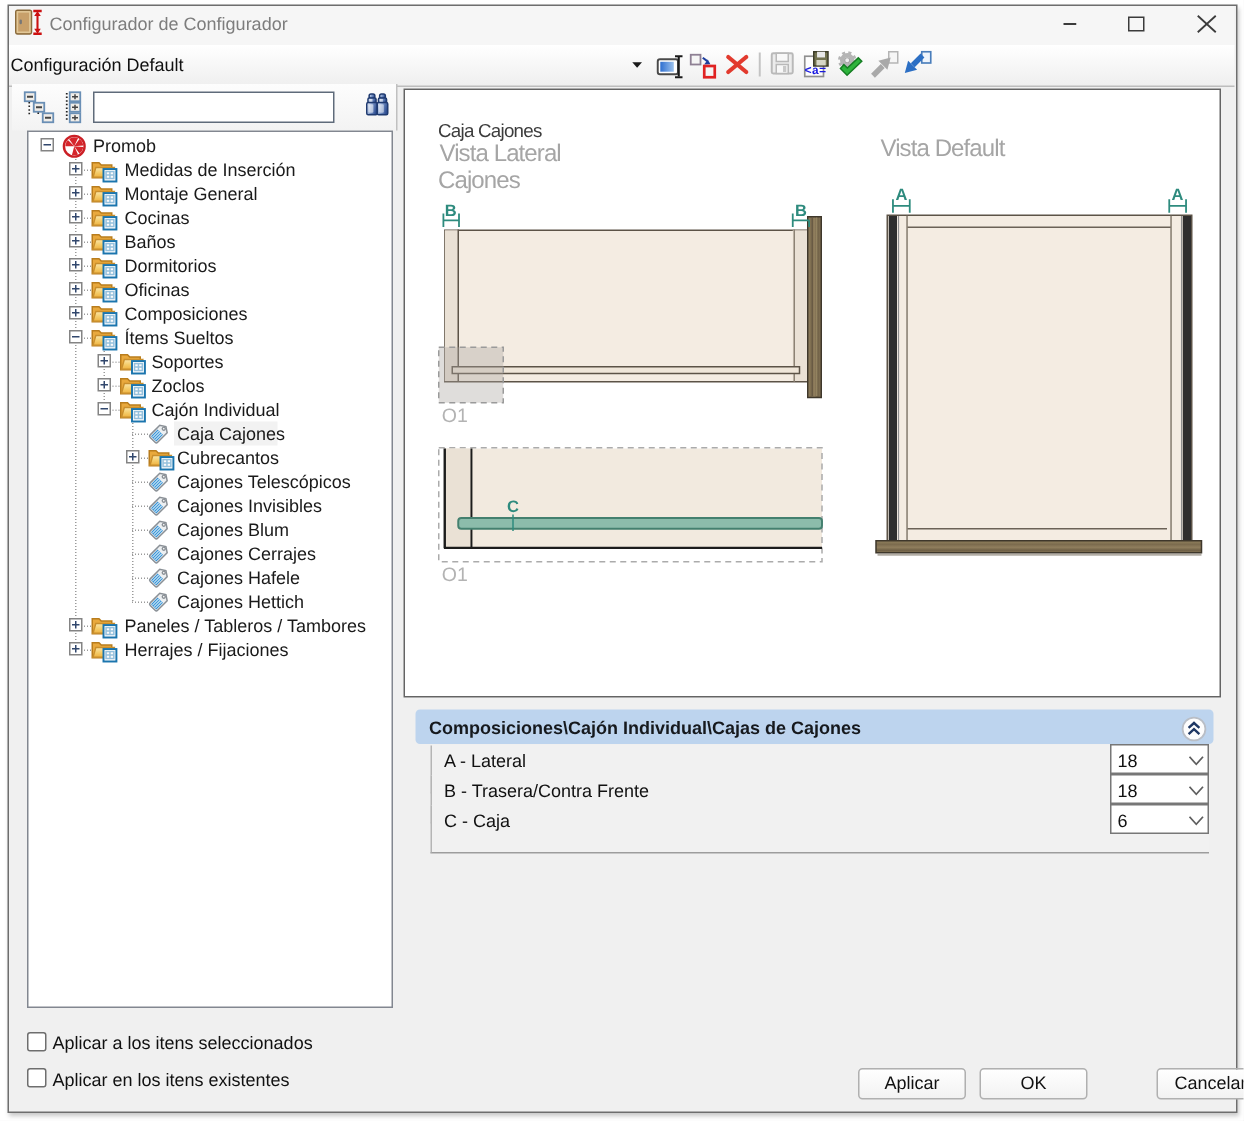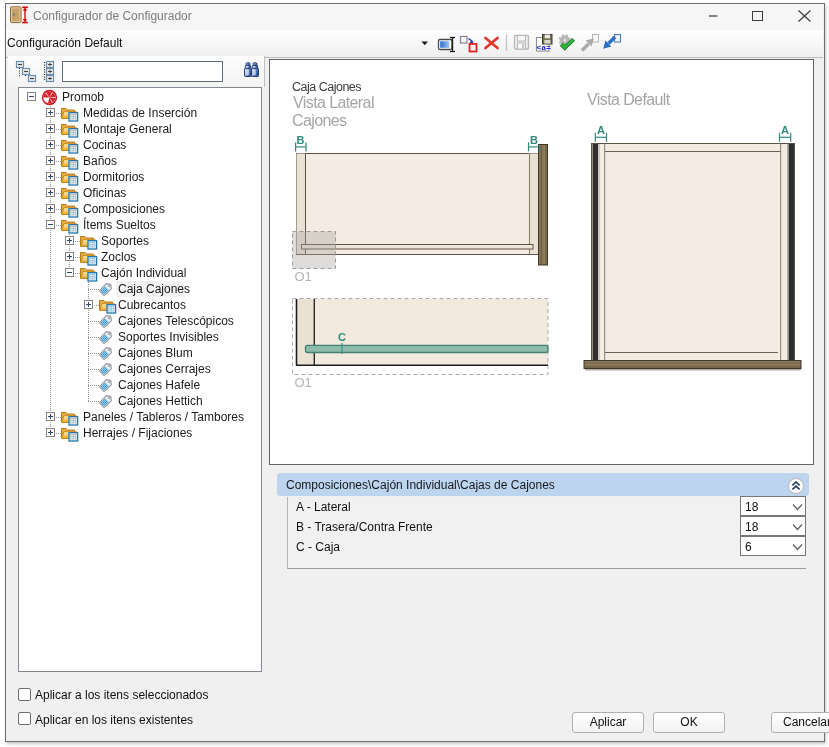--- a/index.html
+++ b/index.html
@@ -18,21 +18,21 @@
 .ttext { position:absolute; font-size:12px; color:#1a1a1a; white-space:nowrap; }
 .vdot { position:absolute; width:1px; background-image:linear-gradient(#9a9a9a 1px, transparent 1px); background-size:1px 2px; }
 .hdot { position:absolute; height:1px; background-image:linear-gradient(90deg,#9a9a9a 1px, transparent 1px); background-size:2px 1px; }
 .exp { position:absolute; width:9px; height:9px; background:#fff; border:1px solid #848484; }
 .exph { position:absolute; left:1px; top:3px; width:5px; height:1px; background:#31476d; }
 .expv { position:absolute; left:3px; top:1px; width:1px; height:5px; background:#31476d; }
 #drawpanel { position:absolute; left:269px; top:59px; width:545px; height:406px; background:#fff; border:1px solid #646464; }
 .dtitle { position:absolute; font-size:12.5px; color:#3c3c3c; letter-spacing:-0.5px; }
 .dsub { position:absolute; font-size:16px; color:#a5a5a5; letter-spacing:-0.6px; }
 #phead { position:absolute; left:277px; top:473px; width:532px; height:23px; background:#bdd4ee; border-radius:3px; }
-#pheadtxt { position:absolute; left:286px; top:478px; font-size:12px; color:#16191d; }
+#pheadtxt { position:absolute; left:286px; top:478px; font-size:12px; color:#16191d;font-weight:bold; }
 .prow { position:absolute; left:287px; width:519px; height:32px; background:#f1f1f1; border-bottom:1px solid #9d9d9d; border-left:1px solid #b5b5b5; }
 .prowtxt { position:absolute; left:8px; top:3px; font-size:12px; color:#111; }
 .combo { position:absolute; left:452px; width:66px; height:20px; background:#fff; border:1px solid #777; }
 .combotxt { position:absolute; left:4px; top:3px; font-size:12px; color:#111; }
 .cb { position:absolute; width:13px; height:13px; background:#fff; border:1px solid #6e6e6e; border-radius:2px; }
 .cbl { position:absolute; font-size:12px; color:#111; }
 .btn { position:absolute; top:712px; width:72px; height:21px; background:linear-gradient(#ffffff,#f2f2f2);
   border:1px solid #b0b0b0; border-radius:3px; font-size:12px; color:#111; text-align:center; line-height:19px; }
 </style></head>
 <body>
@@ -396,21 +396,21 @@
 <svg class="abs" style="left:98px;top:328px" width="17" height="17" viewBox="0 0 17 17">
 <g transform="rotate(-45 8.5 8.5)">
 <path d="M3 5 L12 5 L14.3 8.5 L12 12 L3 12 Q1.8 12 1.8 10.8 L1.8 6.2 Q1.8 5 3 5 Z" fill="#eceff1" stroke="#8a9096" stroke-width="1"></path>
 <rect x="2.8" y="6" width="6.2" height="5" fill="#2f8fd4"></rect>
 <line x1="3" y1="7.1" x2="9" y2="7.1" stroke="#c3e0f4" stroke-width="0.8"></line>
 <line x1="3" y1="8.5" x2="9" y2="8.5" stroke="#c3e0f4" stroke-width="0.8"></line>
 <line x1="3" y1="9.9" x2="9" y2="9.9" stroke="#c3e0f4" stroke-width="0.8"></line>
 <circle cx="12.3" cy="8.5" r="1" fill="#fff" stroke="#8a9096" stroke-width="0.9"></circle>
 </g>
 </svg>
-<div class="ttext" style="left:118px;top:330px">Soportes Invisibles</div>
+<div class="ttext" style="left:118px;top:330px">Cajones Invisibles</div>
 <div class="hdot" style="left:88px;top:353px;width:11px"></div>
 <svg class="abs" style="left:98px;top:344px" width="17" height="17" viewBox="0 0 17 17">
 <g transform="rotate(-45 8.5 8.5)">
 <path d="M3 5 L12 5 L14.3 8.5 L12 12 L3 12 Q1.8 12 1.8 10.8 L1.8 6.2 Q1.8 5 3 5 Z" fill="#eceff1" stroke="#8a9096" stroke-width="1"></path>
 <rect x="2.8" y="6" width="6.2" height="5" fill="#2f8fd4"></rect>
 <line x1="3" y1="7.1" x2="9" y2="7.1" stroke="#c3e0f4" stroke-width="0.8"></line>
 <line x1="3" y1="8.5" x2="9" y2="8.5" stroke="#c3e0f4" stroke-width="0.8"></line>
 <line x1="3" y1="9.9" x2="9" y2="9.9" stroke="#c3e0f4" stroke-width="0.8"></line>
 <circle cx="12.3" cy="8.5" r="1" fill="#fff" stroke="#8a9096" stroke-width="0.9"></circle>
 </g>

